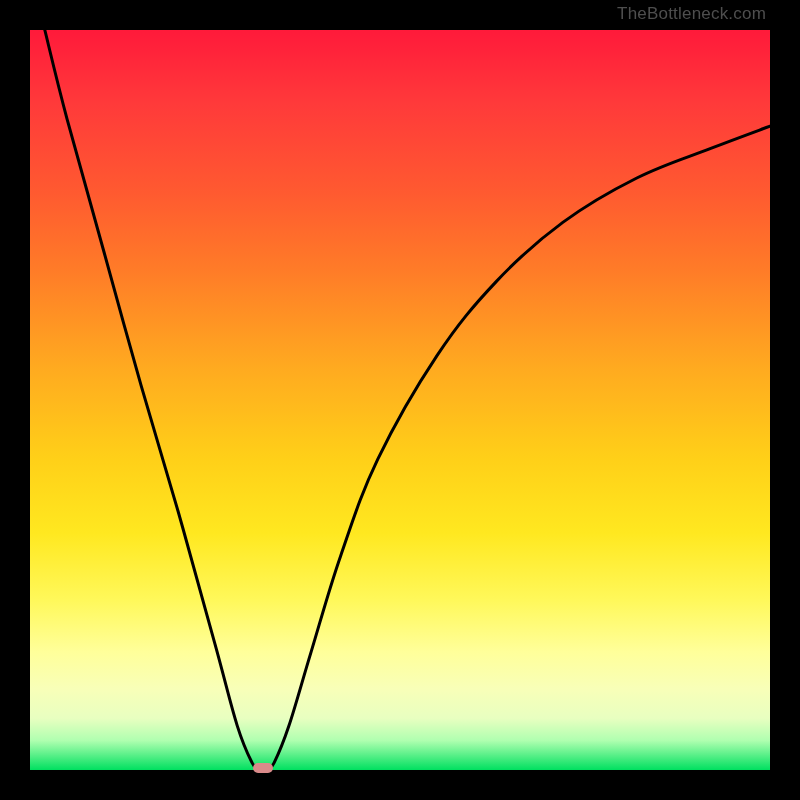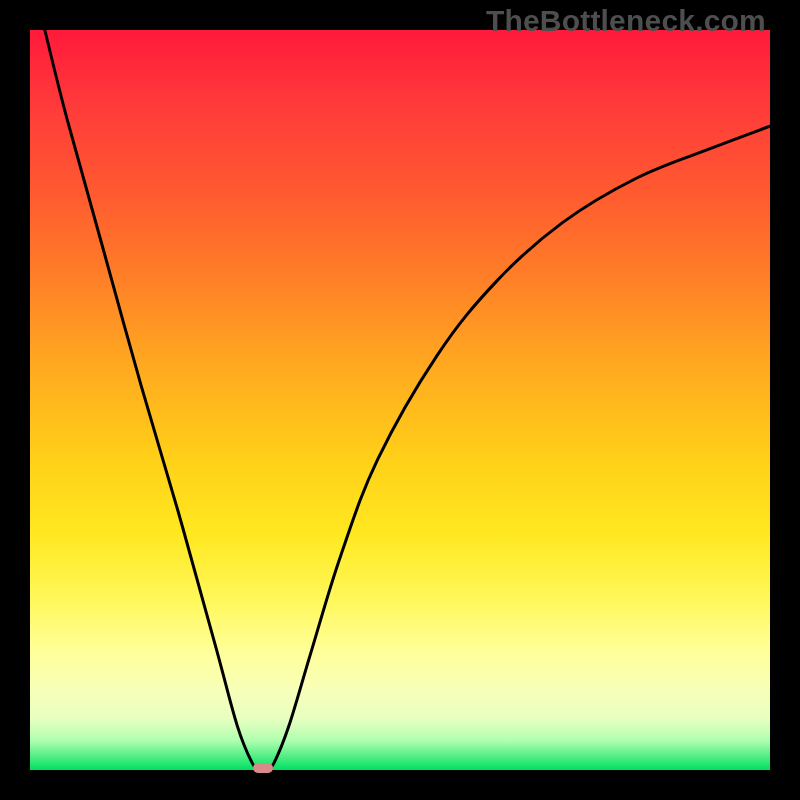--- a/index.html
+++ b/index.html
@@ -30,24 +30,24 @@
       #e8ffc0 93%,
       #b0ffb0 96%,
       #00e060 100%
     );
   }
   .watermark {
     position: absolute;
     top: 4px;
     right: 34px;
     font-family: Arial, Helvetica, sans-serif;
-    font-size: 30px;
+    font-size: 17px;
     color: #4e4e4e;
     letter-spacing: 0.2px;
-    font-weight: 700;
+    font-weight: 400;
   }
   .curve-layer {
     position: absolute;
     left: 0; top: 0;
     width: 740px;
     height: 740px;
     pointer-events: none;
   }
   .marker {
     position: absolute;

